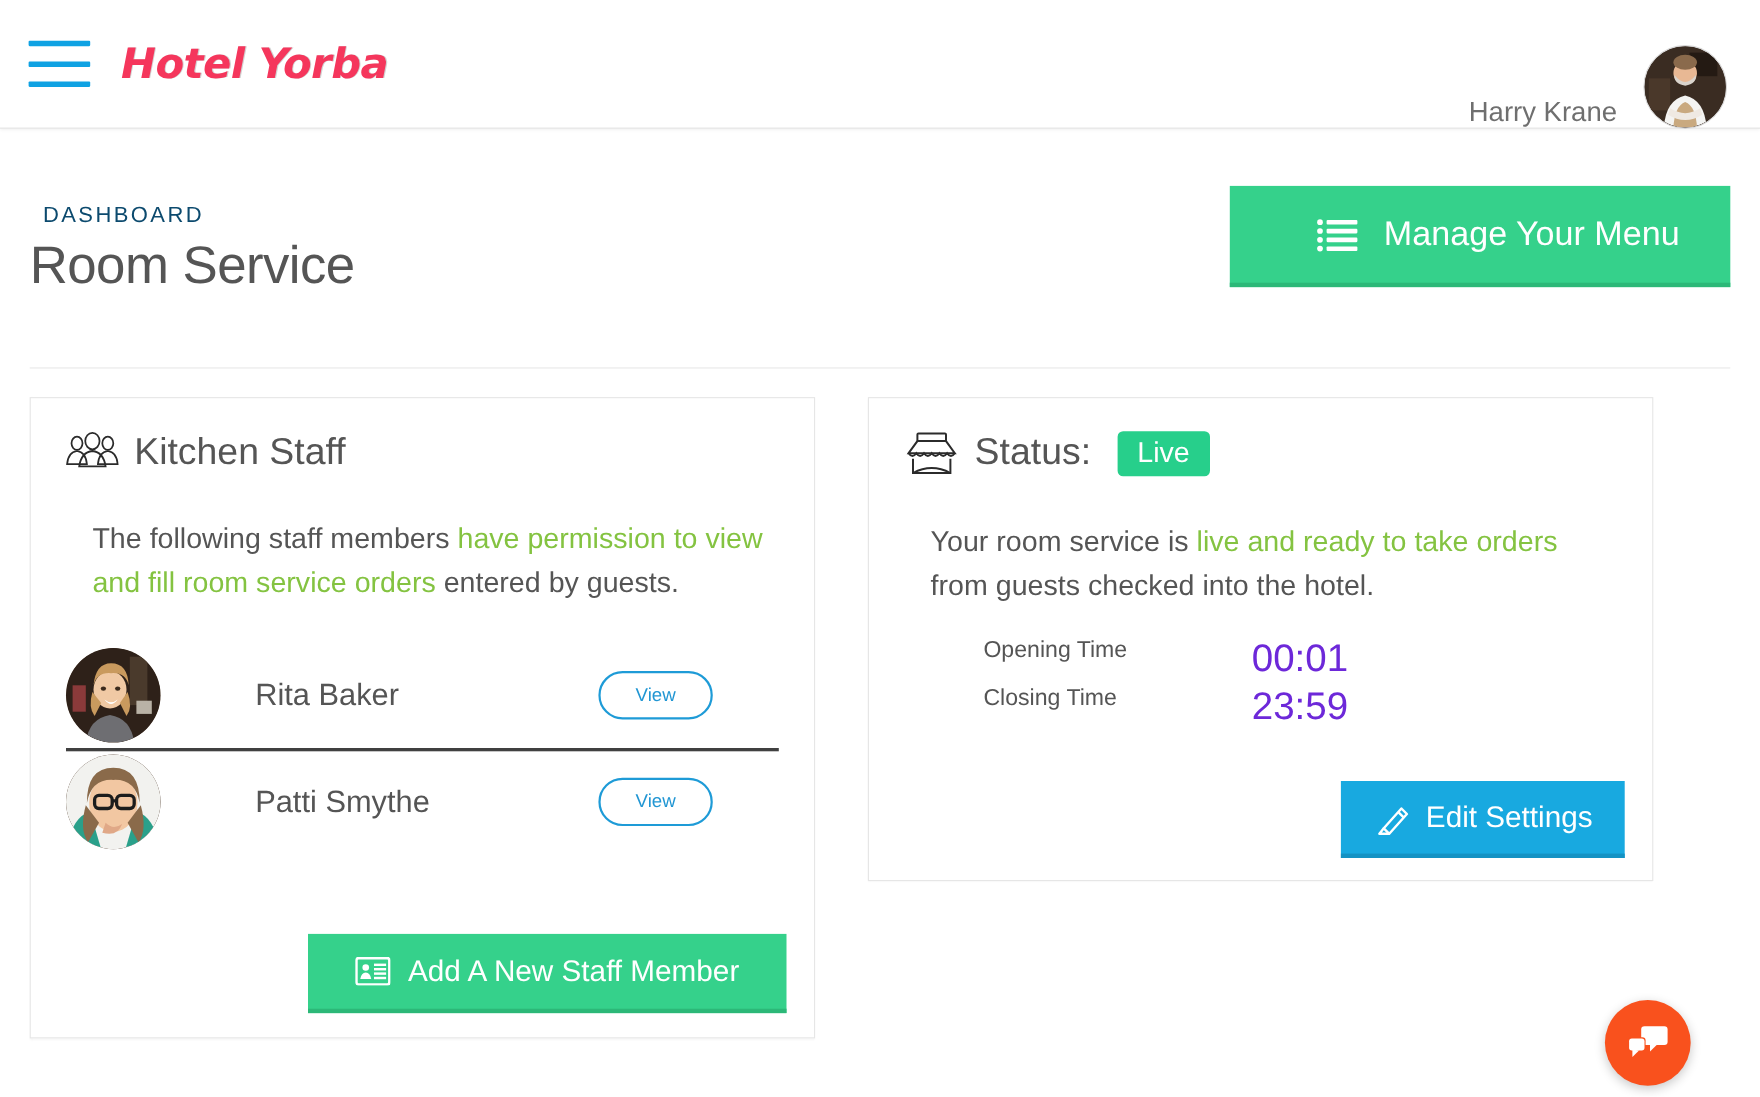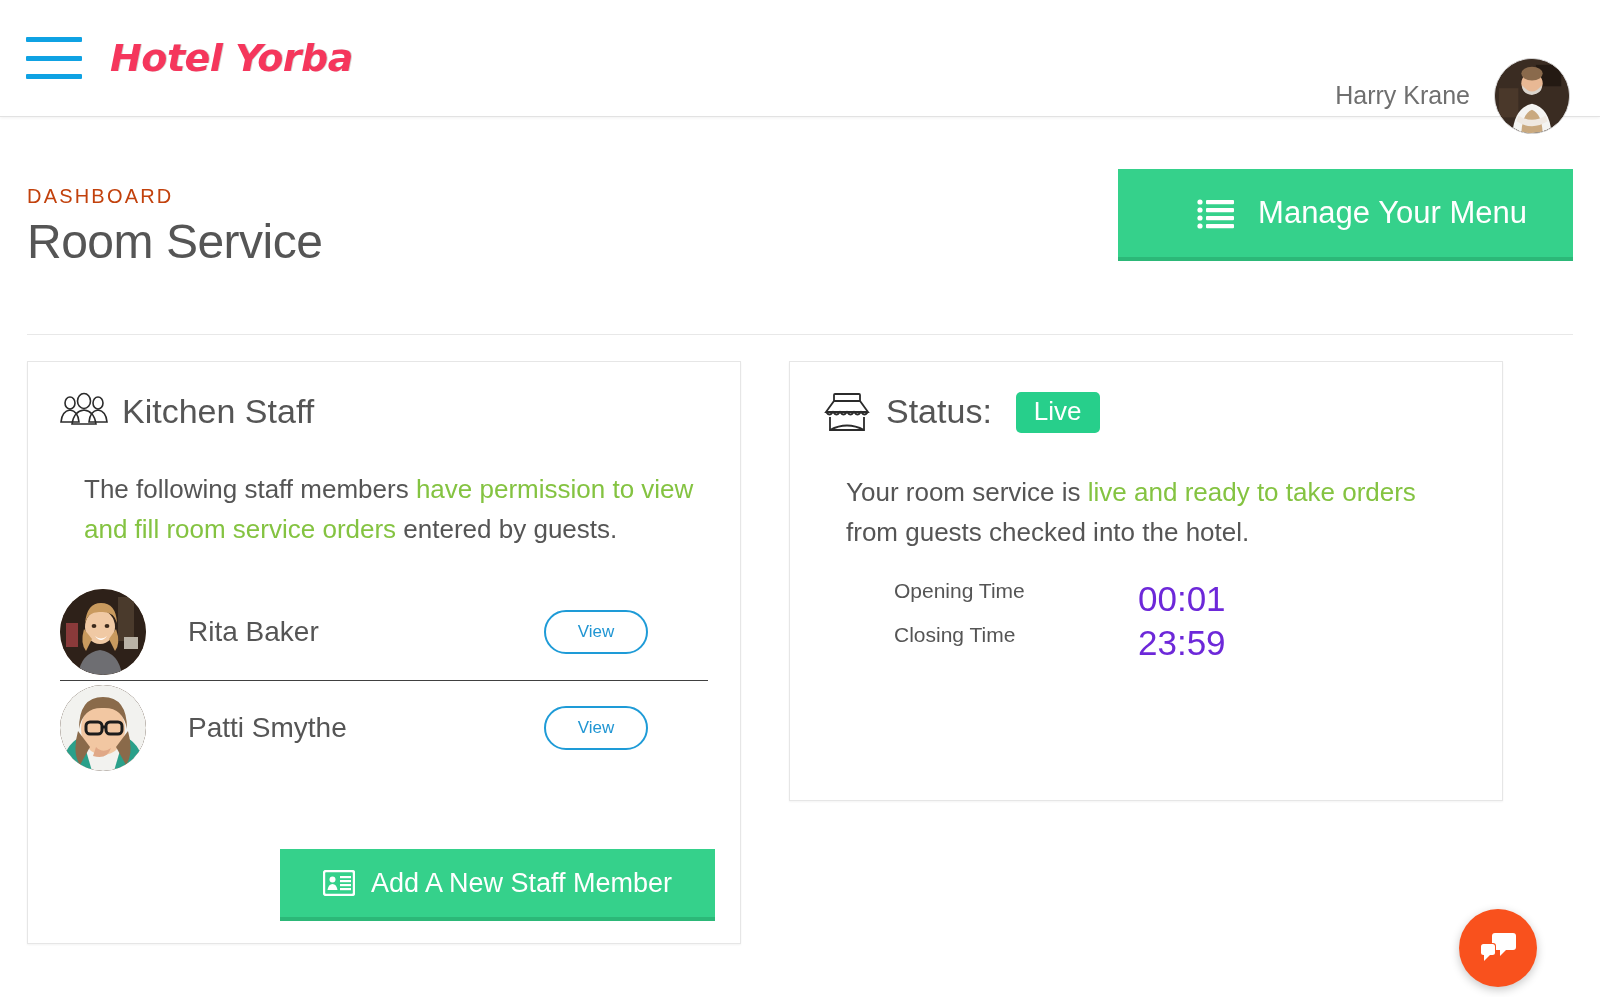--- a/index.html
+++ b/index.html
@@ -32,36 +32,36 @@
     font-family: "DejaVu Sans", sans-serif;
     font-weight: 700; font-style: italic;
     font-size: 38px; letter-spacing: -0.5px;
     color: #f5365c;
     text-shadow: 1px 0 0 rgba(0,0,0,.18);
     white-space: nowrap;
   }
 
   .user-area {
     position: absolute; right: 30px; top: 0; height: 117px;
-    display: flex; align-items: center; gap: 24px; margin-top: 37px;
+    display: flex; align-items: flex-end; gap: 24px;
   }
   .user-name { font-size: 25px; color: #6f6f6f; white-space: nowrap; }
   .avatar-top {
     width: 76px; height: 76px; border-radius: 50%;
     overflow: hidden; position: relative; flex: 0 0 auto;
     border: 1px solid #d8d8d8;
     background: #4a3b32;
   }
 
   
   .container { position: absolute; top: 117px; left: 0; width: 1600px; }
   .pagehead { padding: 68px 27px 0 27px; position: relative; height: 218px; }
   .crumb {
-    font-size: 20px; letter-spacing: 2.2px; color: #c2410c;
-    text-transform: uppercase; font-weight: 400;
+    font-size: 20px; letter-spacing: 2.2px; color: #0c4a6e;
+    text-transform: uppercase; font-weight: 400; margin-left: 12px;
   }
   .page-title {
     font-size: 48px; color: #555; font-weight: 400; margin-top: 6px;
     letter-spacing: -0.5px;
   }
   .divider { position:absolute; left: 27px; right: 27px; bottom: 0; height: 1px; background: #e8e8e8; }
 
   
   .btn {
     border: 0; display: inline-flex; align-items: center; justify-content: center;
@@ -111,26 +111,26 @@
     max-width: 660px;
     margin-left: 24px;
   }
   .g { color: #84c341; }
 
   
   .staff-list { margin-top: 34px; border-top: 0; }
   .staff-row {
     display: flex; align-items: center; height: 96px; position: relative;
   }
-  .staff-row + .staff-row { border-top: 1px solid #404040; }
+  .staff-row + .staff-row { border-top: 3px solid #404040; }
   .staff-avatar {
     width: 86px; height: 86px; border-radius: 50%;
     overflow: hidden; position: relative; flex: 0 0 auto; background: #6b5b4e;
   }
-  .staff-name { font-size: 28px; color: #555; margin-left: 42px; }
+  .staff-name { font-size: 28px; color: #555; margin-left: 86px; }
   .btn-view {
     position: absolute; left: 484px; width: 104px; height: 44px;
     border: 2px solid #1e9bd7; color: #2196d3; background: #fff;
     border-radius: 24px; font-size: 17px; cursor: pointer;
     display: flex; align-items: center; justify-content: center;
     font-family: inherit;
   }
 
   
   .times { margin-top: 26px; display: grid; grid-template-columns: 200px 120px; gap: 4px 44px; margin-left: 72px; }
@@ -326,20 +326,30 @@
             <span>Your room service is </span><span class="g">live and ready to take orders</span><span> from guests checked into the hotel.</span>
           </p>
 
           <div class="times">
             <div class="t-label">Opening Time</div>
             <div class="t-value">00:01</div>
             <div class="t-label">Closing Time</div>
             <div class="t-value">23:59</div>
           </div>
 
+          <button class="btn btn-blue btn-edit">
+            <svg width="34" height="32" viewBox="0 0 34 32">
+              <g fill="none" stroke="#fff" stroke-width="2.2" stroke-linejoin="round">
+                <path d="M10 26 L26 8 l5 5 L15 31z"></path>
+                <path d="M10 26 L6 31 l9 0"></path>
+                <path d="M23 11 l5 5"></path>
+              </g>
+            </svg>
+            <span>Edit Settings</span>
+          </button>
         </div>
       </div>
 
     </div>
   </div>
 
   <div class="chat-fab">
     <svg width="40" height="34" viewBox="0 0 40 34">
       <rect x="14" y="2" width="24" height="17" rx="3" fill="#fff"></rect>
       <path d="M22 17 l0 8 l7 -7z" fill="#fff"></path>

